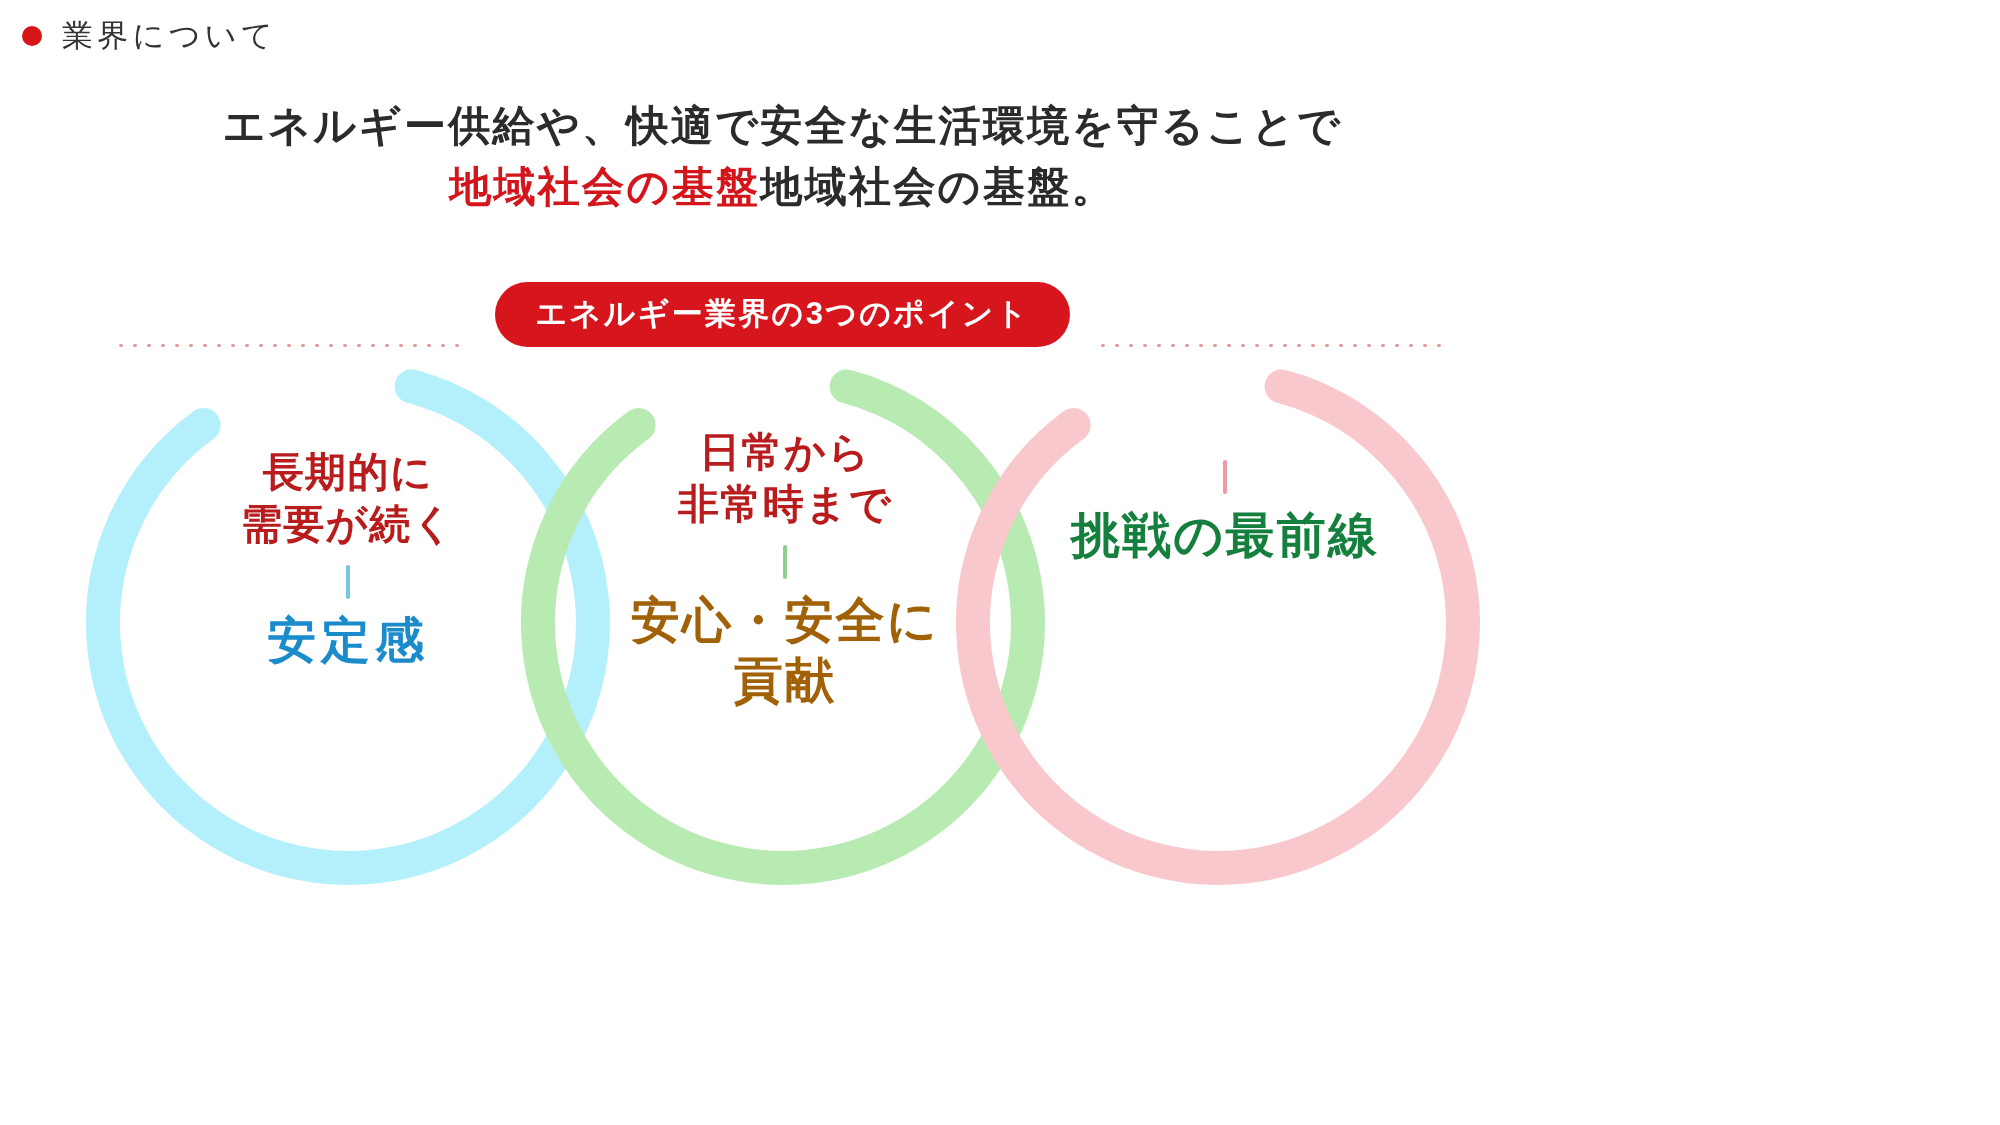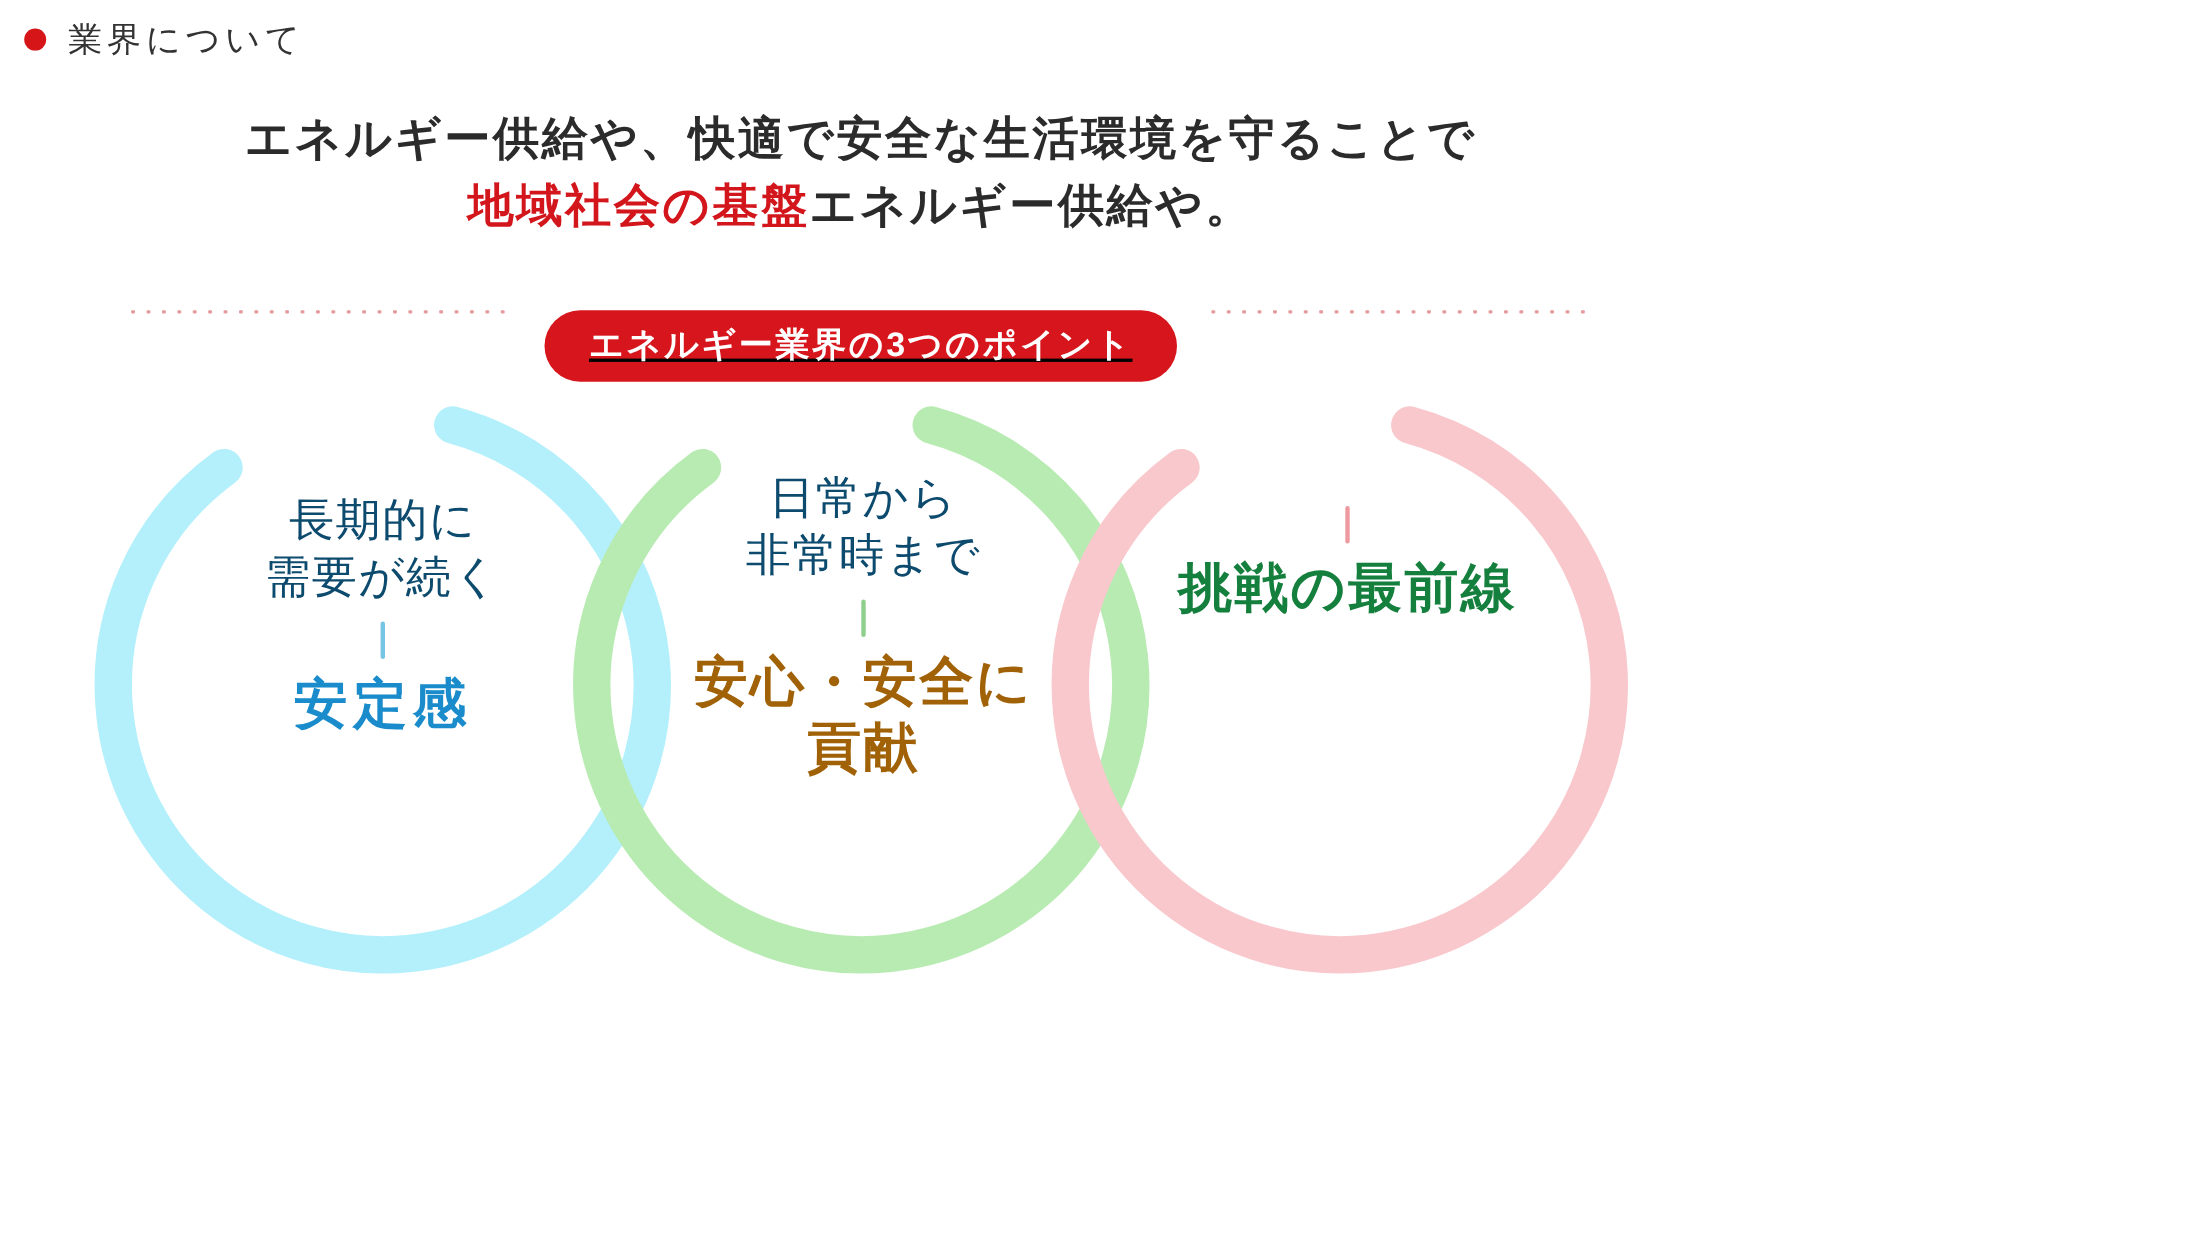--- a/index.html
+++ b/index.html
@@ -30,21 +30,21 @@
     position: absolute; left: 0; top: 96px; width: 1565px;
     text-align: center;
     font-size: 42px; font-weight: 700; color: #2b2b2b;
     letter-spacing: .055em; line-height: 1.45;
   }
   .headline .hl-accent { color: #d2161c; }
 
   
   .badge-row {
     position: absolute; left: 0; top: 282px; width: 1565px;
-    display: flex; align-items: flex-start; justify-content: center; text-decoration: underline;
+    display: flex; align-items: flex-end; justify-content: center;
   }
   .dotline {
     width: 355px; height: 3px; flex: 0 0 auto;
     background-image: radial-gradient(circle, #e3989a 1.6px, rgba(0,0,0,0) 1.9px);
     background-size: 14px 3px; background-repeat: repeat-x;
     background-position: left center;
   }
   .badge {
     flex: 0 0 auto;
     background: #d6161c; color: #ffffff;
@@ -56,21 +56,21 @@
   }
 
   
   .circles { position: absolute; left: 0; top: 318px; width: 1565px; height: 600px; }
   .ring-svg { position: absolute; left: 0; top: 0; width: 1565px; height: 600px; }
 
   .card {
     position: absolute; width: 330px; text-align: center;
   }
   .card-head {
-    font-size: 41px; font-weight: 400; color: #0c4a6e;
+    font-size: 41px; font-weight: 700; color: #b91c1c;
     line-height: 1.28; letter-spacing: .035em;
     white-space: pre-line;
   }
   .card-div {
     width: 4px; height: 34px; margin: 14px auto 12px auto; border-radius: 2px;
   }
   .card-key {
     font-size: 49px; font-weight: 700; line-height: 1.22;
     letter-spacing: .045em; white-space: pre-line;
   }
@@ -93,21 +93,21 @@
 
 <div id="stage">
 
   <div class="eyebrow">
     <span class="eyebrow-dot"></span>
     <span class="eyebrow-text">業界について</span>
   </div>
 
   <div class="headline">
     <div>エネルギー供給や、快適で安全な生活環境を守ることで</div>
-    <div><span class="hl-accent">地域社会の基盤</span><span>エネルギー供給や。</span></div>
+    <div><span class="hl-accent">地域社会の基盤</span><span>地域社会の基盤。</span></div>
   </div>
 
   <div class="badge-row">
     <span class="dotline"></span>
     <span class="badge">エネルギー業界の3つのポイント</span>
     <span class="dotline"></span>
   </div>
 
   <div class="circles">
 

